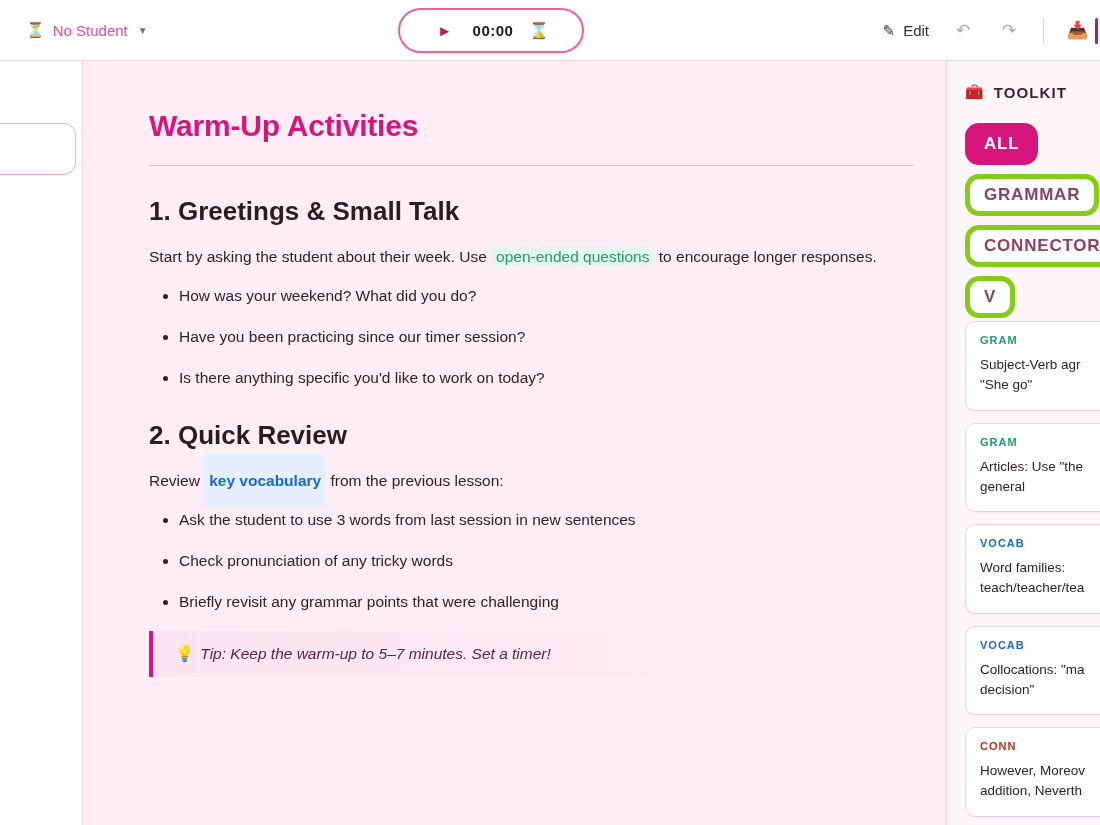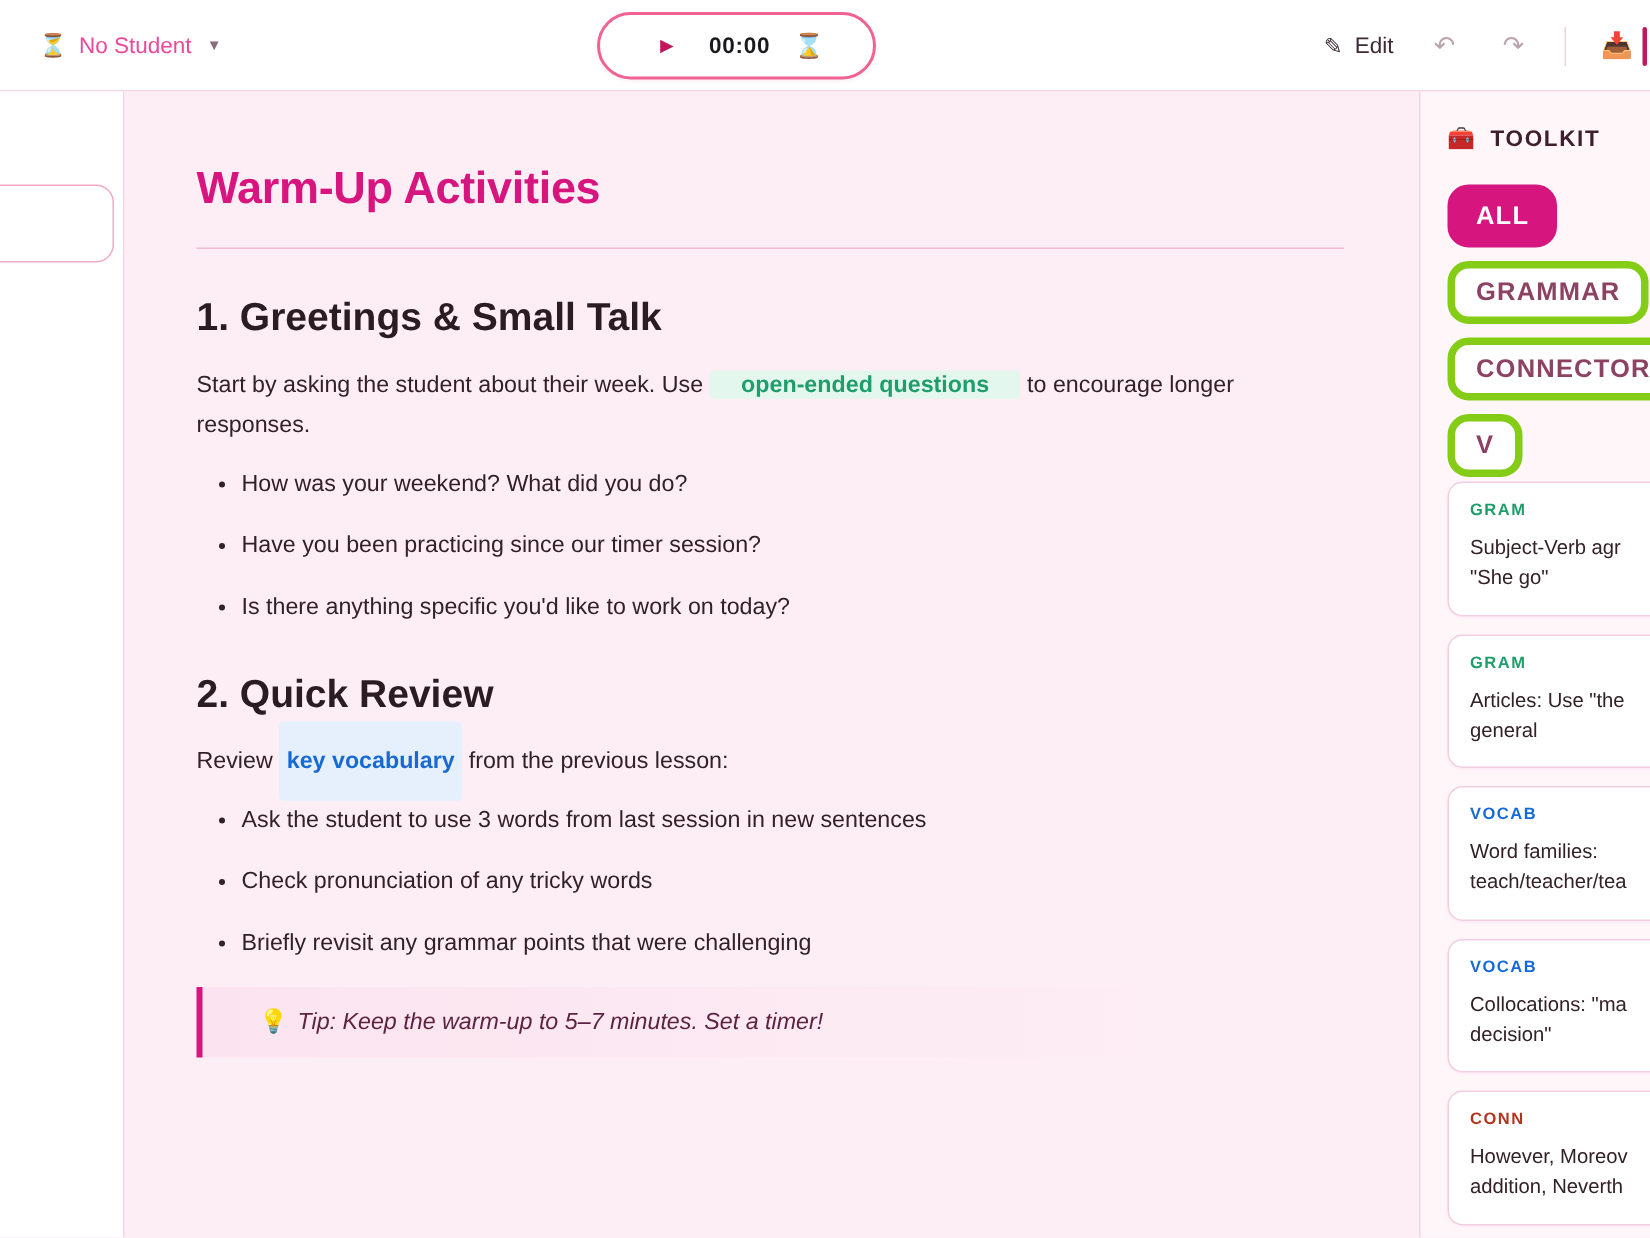--- a/index.html
+++ b/index.html
@@ -69,53 +69,53 @@
   }
   .rail-card {
     position: absolute; left: -36px; top: 62px;
     width: 112px; height: 52px;
     border: 1px solid #f4a9c6; border-radius: 12px;
     background: #fff;
   }
 
   
   .doc {
-    position: absolute; top: 61px; left: 83px;
+    position: absolute; top: 61px; left: 101px;
     width: 863px; height: 692px;
     background: linear-gradient(180deg,#fdeef5 0%,#fdeef5 100%);
     overflow: hidden;
     padding: 48px 52px 0 48px;
   }
   .doc-title {
     font-size: 30px; font-weight: bold; color: #d6157f;
     letter-spacing: -0.2px;
   }
   .title-rule {
     margin-top: 22px; height: 1px; background: #f0b9d2; width: 765px;
   }
   .h2 {
     font-size: 26px; font-weight: bold; color: #2b1b22;
     margin-top: 30px;
   }
   .para {
     font-size: 15.5px; color: #332128; line-height: 1.75;
     margin-top: 16px; max-width: 770px;
   }
-  .hl-green { color: #1f9d6b; font-weight: 700; background: #e4f7ee; padding: 1px 21px; border-radius: 3px; }
+  .hl-green { color: #1f9d6b; font-weight: 400; background: #e4f7ee; padding: 1px 5px; border-radius: 3px; }
   .hl-blue  { color: #1769d6; font-weight: 600; background: #e6f0fd; padding: 18px 5px; border-radius: 3px; }
   ul.bullets { margin: 14px 0 0 30px; }
   ul.bullets li {
     font-size: 15.5px; color: #332128; line-height: 1.55;
     margin-bottom: 17px; list-style: disc;
   }
   .tip {
     margin-top: 12px; width: 765px;
     border-left: 4px solid #d6157f;
     background: linear-gradient(90deg,#fbe4ef 0%, rgba(251,228,239,0) 95%);
-    padding: 14px 0 14px 38px;
+    padding: 14px 0 14px 22px;
     font-size: 15.5px; font-style: italic; color: #5c2440;
   }
   .tip .bulb { font-style: normal; margin-right: 6px; }
 
   
   .toolkit {
     position: absolute; top: 61px; left: 946px;
     width: 154px; height: 764px;
     background: #fff6fa;
     border-left: 1px solid #f3d4e3;

